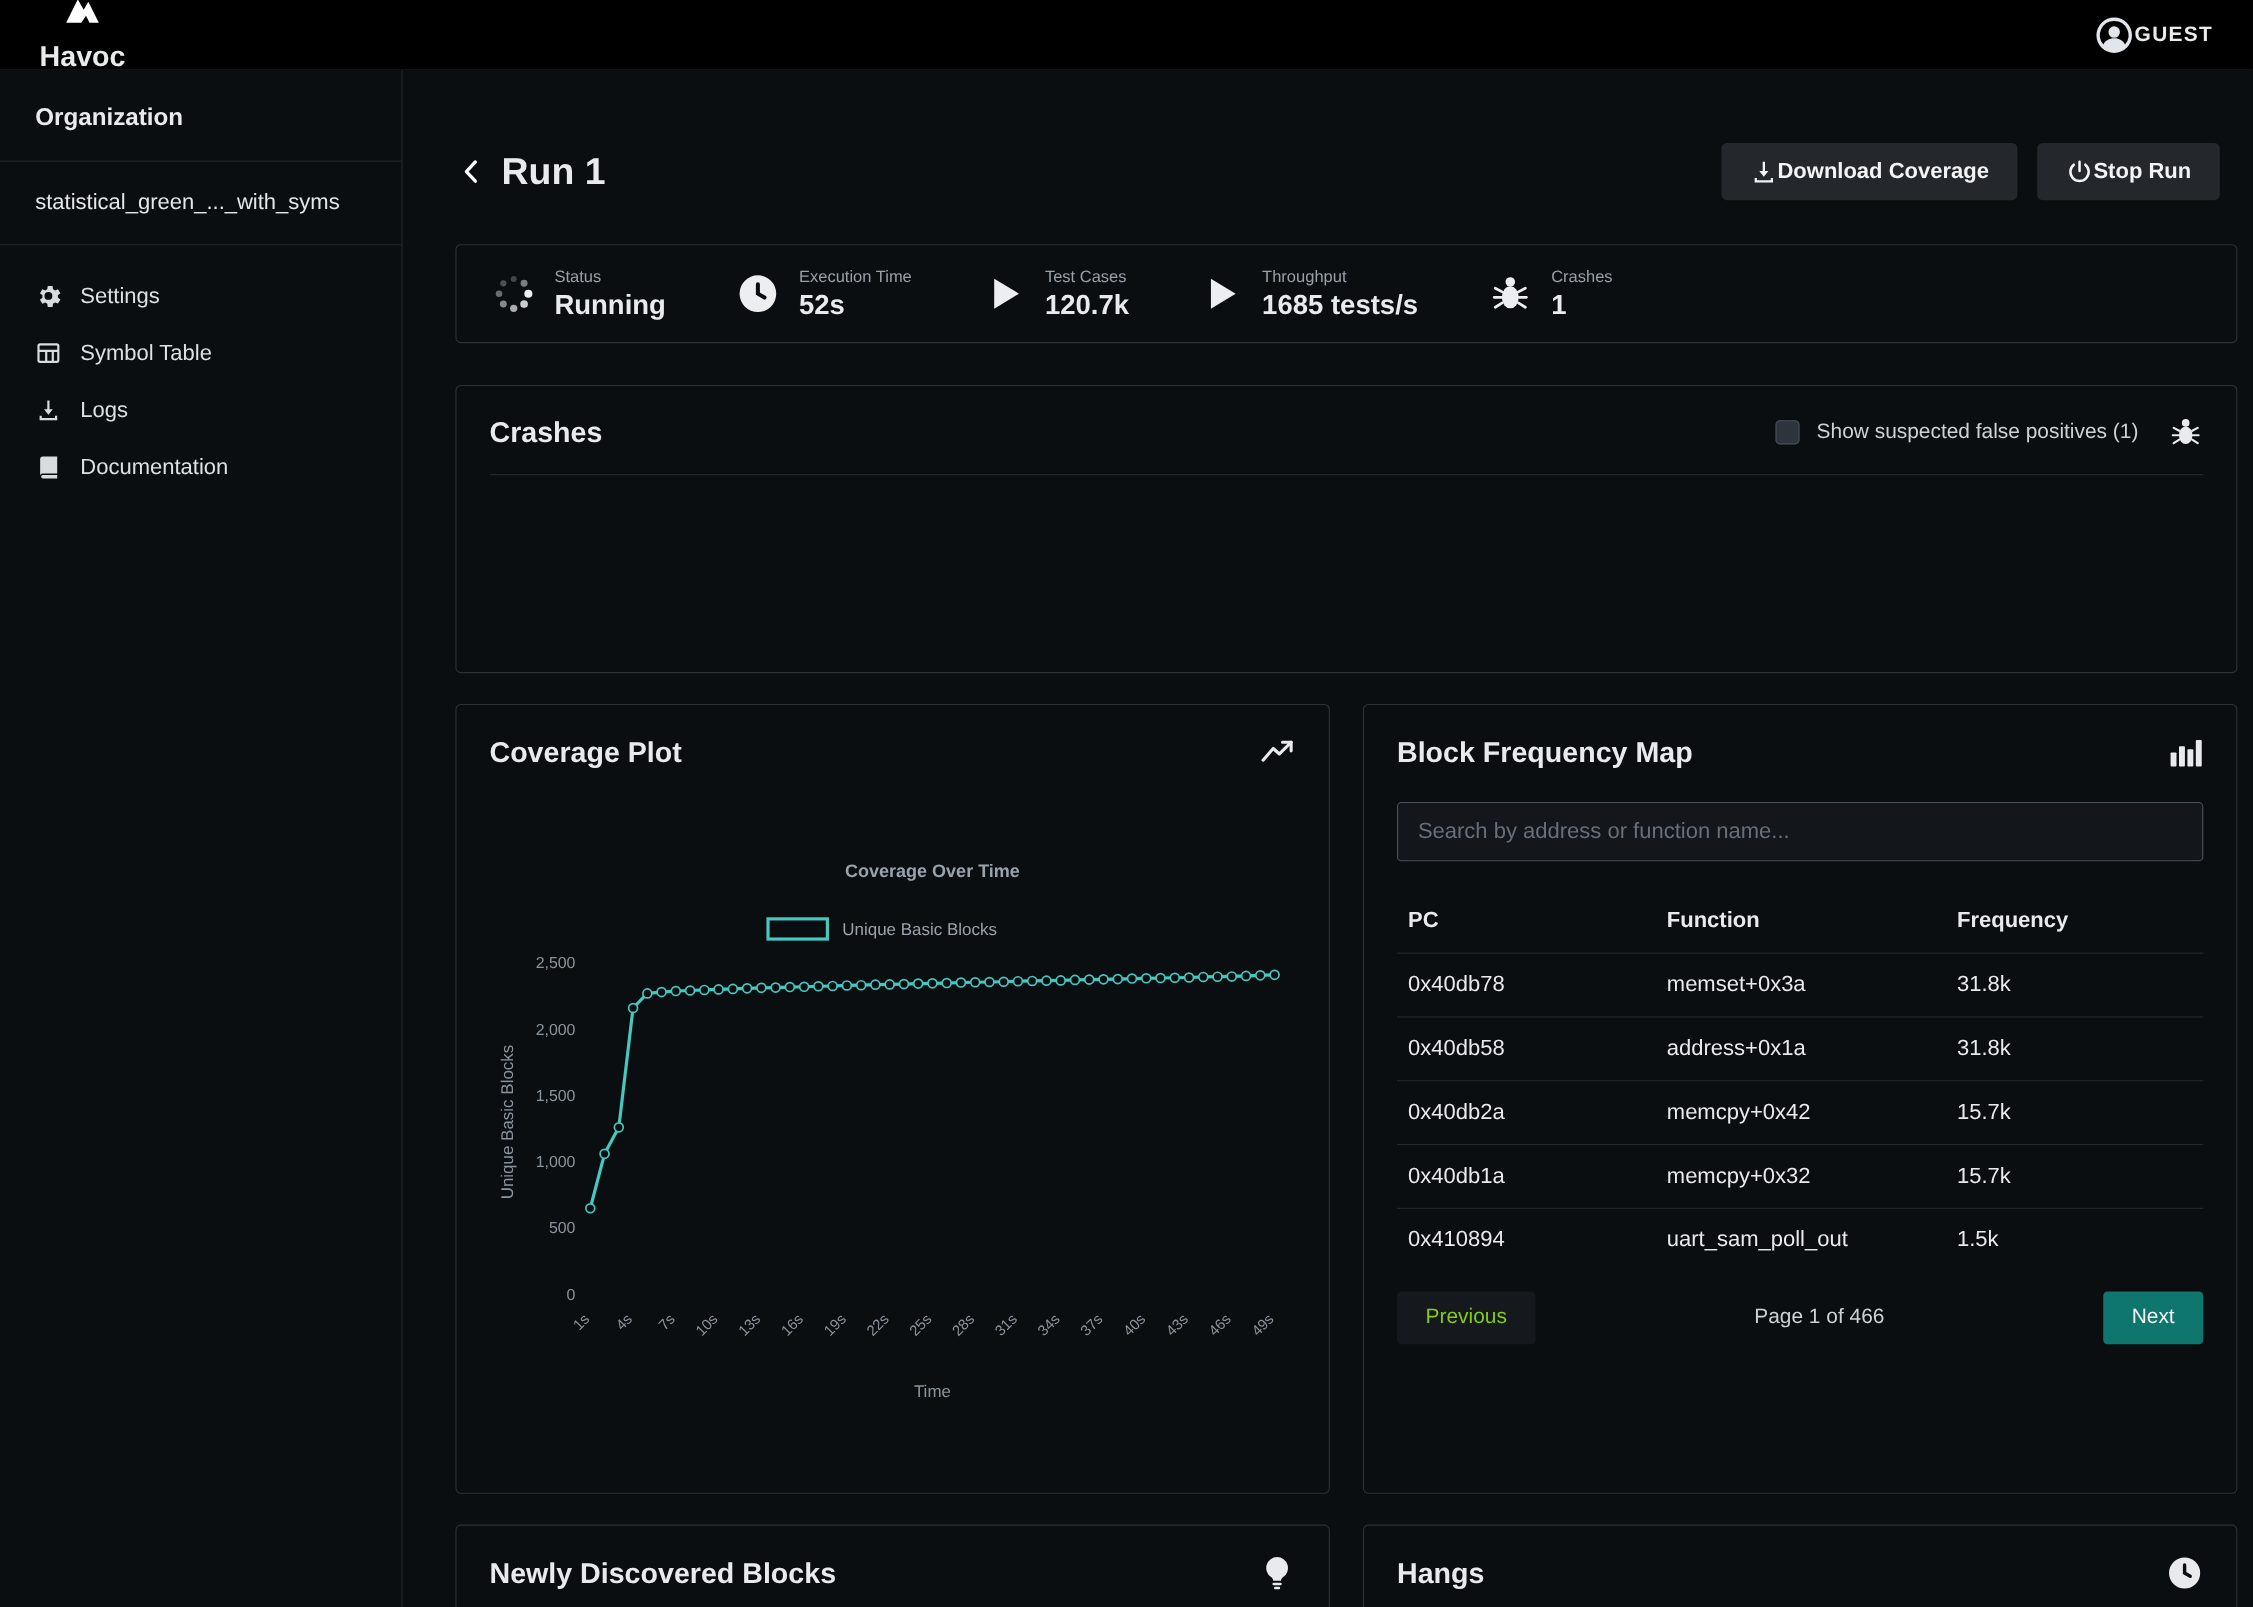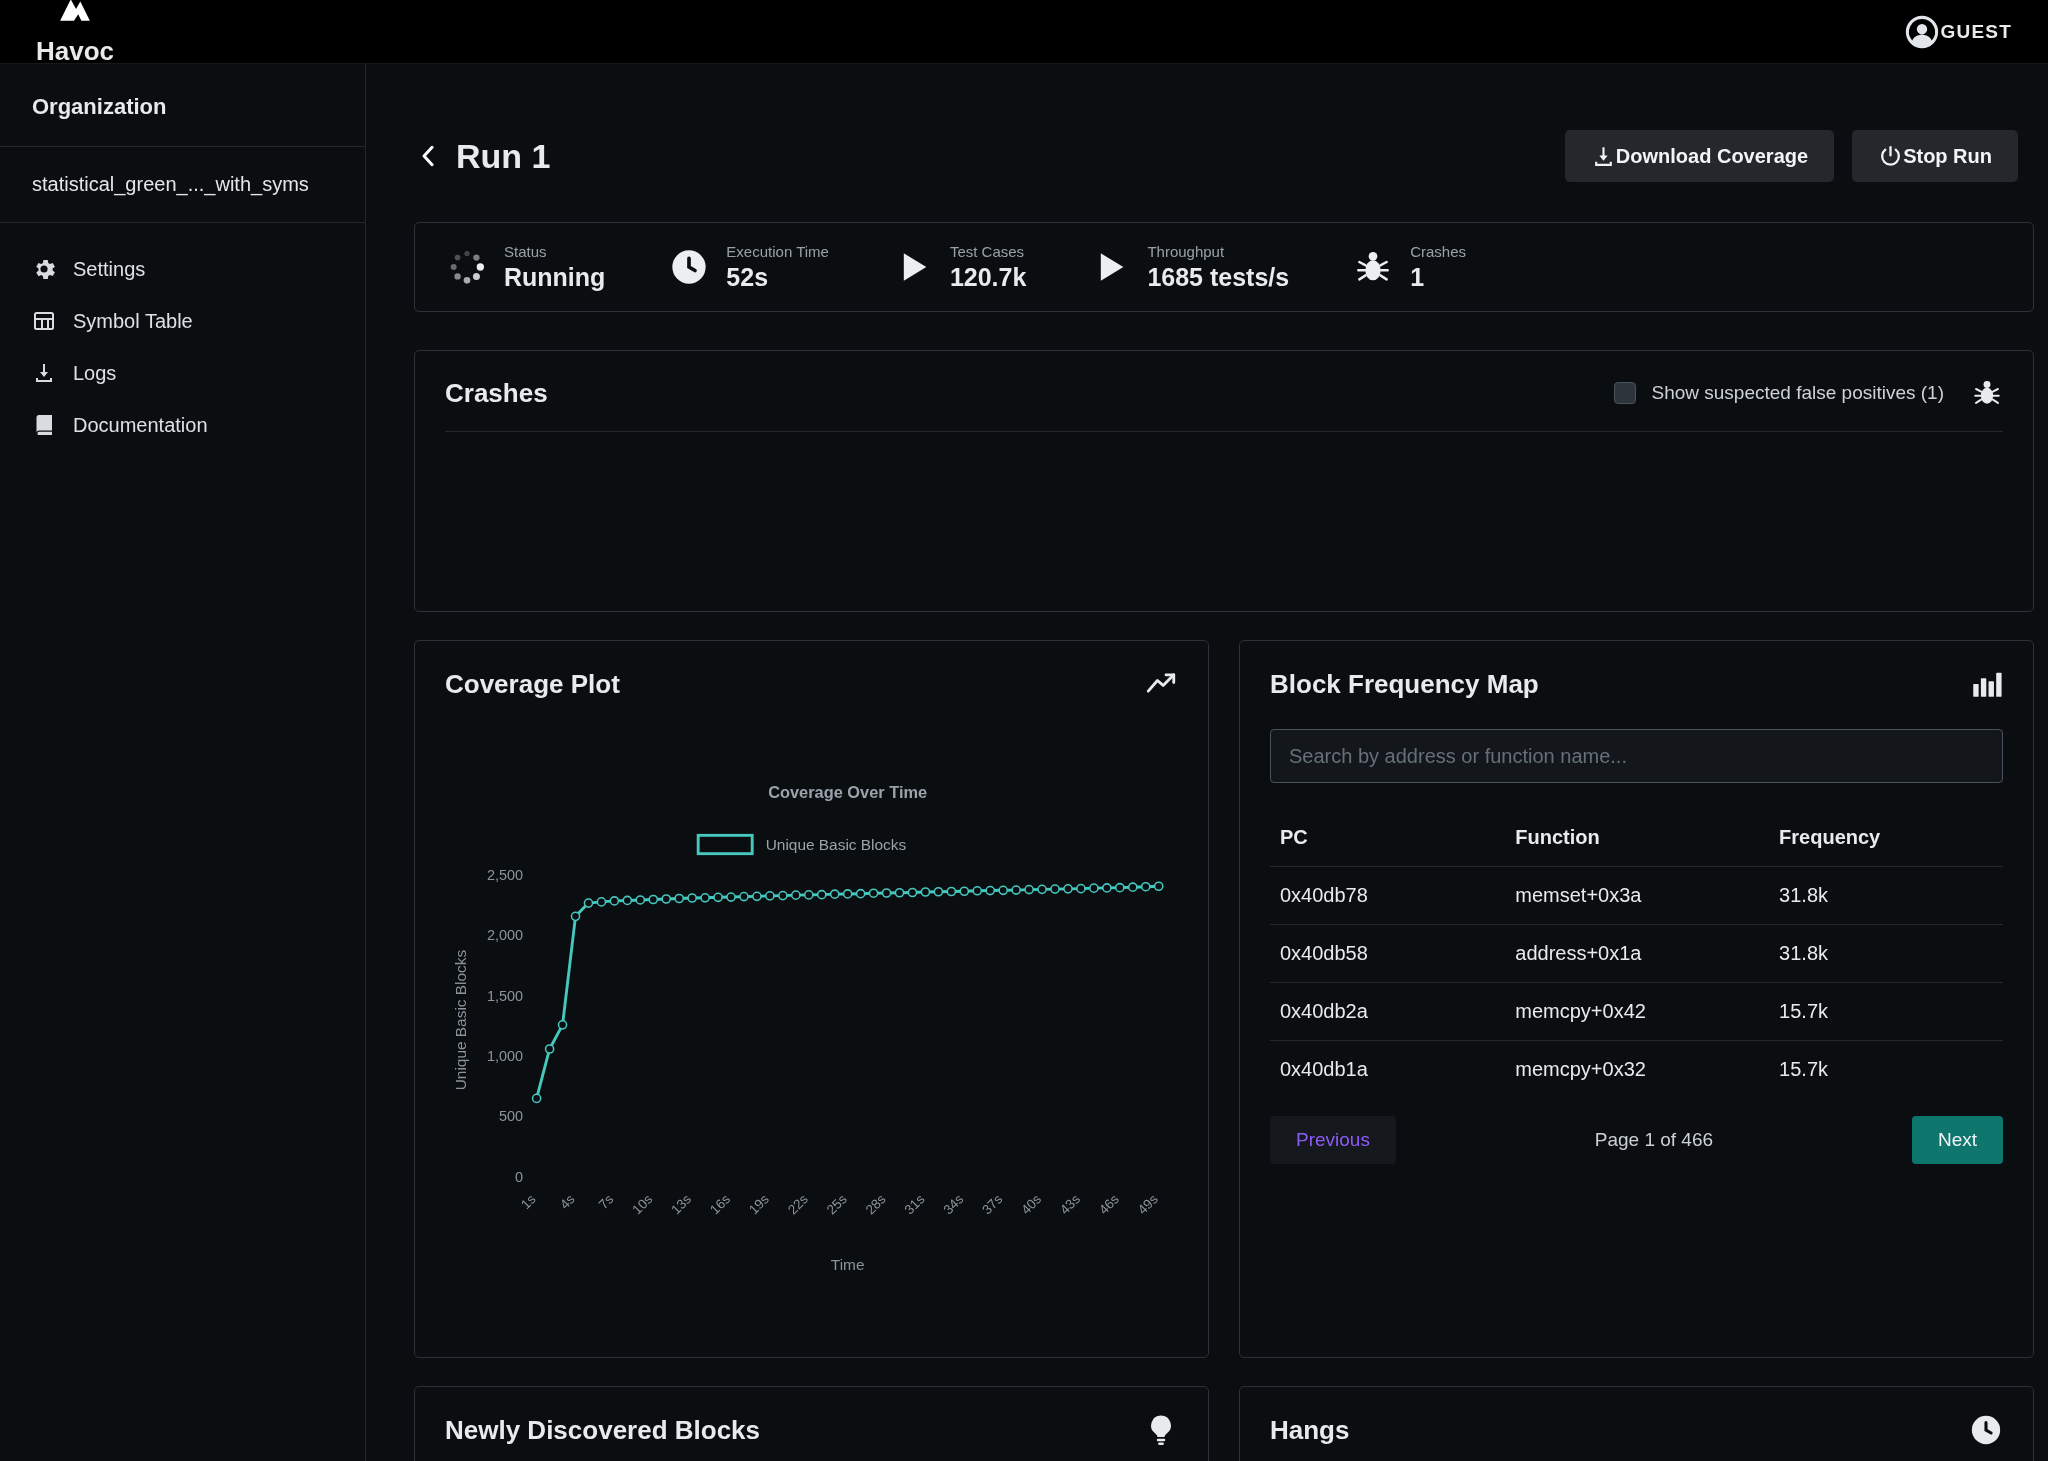--- a/index.html
+++ b/index.html
@@ -60,21 +60,21 @@
   #coverage-chart{width:100%;height:auto;margin-top:8px;}
   .search-input{margin-top:28px;width:100%;box-sizing:border-box;height:54px;background:#13171c;
     border:1px solid #4a525b;border-radius:4px;color:#dfe3e7;font-size:20px;padding:0 18px;font-family:inherit;}
   .search-input::placeholder{color:#667079;}
   .freq-table{margin-top:26px;}
   .freq-row{display:grid;grid-template-columns:33% 37% 30%;padding:17px 10px;font-size:20px;align-items:center;}
   .freq-row.header{font-weight:700;}
   .freq-row + .freq-row{border-top:1px solid #23282d;}
   .pagination{margin-top:18px;display:flex;align-items:center;justify-content:space-between;}
   .page-btn{border:none;border-radius:4px;font-size:19px;padding:13px 26px;font-family:inherit;}
-  .page-btn.prev{background:#15181d;color:#8b5cf6;}
+  .page-btn.prev{background:#15181d;color:#84cc16;}
   .page-btn.next{background:#0f766e;color:#f2f4f6;cursor:pointer;}
   .page-label{font-size:19px;color:#ccd1d6;}
   
   .bottom-grid{margin-top:28px;display:grid;grid-template-columns:1fr 1fr;gap:30px;}
   .bottom-panel{padding:26px 30px;height:170px;}
 </style>
 </head>
 <body>
 
 <header class="topbar">
@@ -386,20 +386,25 @@
           <div class="freq-row">
             <div>0x40db2a</div>
             <div>memcpy+0x42</div>
             <div>15.7k</div>
           </div>
           <div class="freq-row">
             <div>0x40db1a</div>
             <div>memcpy+0x32</div>
             <div>15.7k</div>
           </div>
+          <div class="freq-row">
+            <div>0x410894</div>
+            <div>uart_sam_poll_out</div>
+            <div>1.5k</div>
+          </div>
         </div>
         <div class="pagination">
           <button class="page-btn prev">Previous</button>
           <span class="page-label">Page 1 of 466</span>
           <button class="page-btn next">Next</button>
         </div>
       </section>
     </div>
 
     <div class="bottom-grid">

